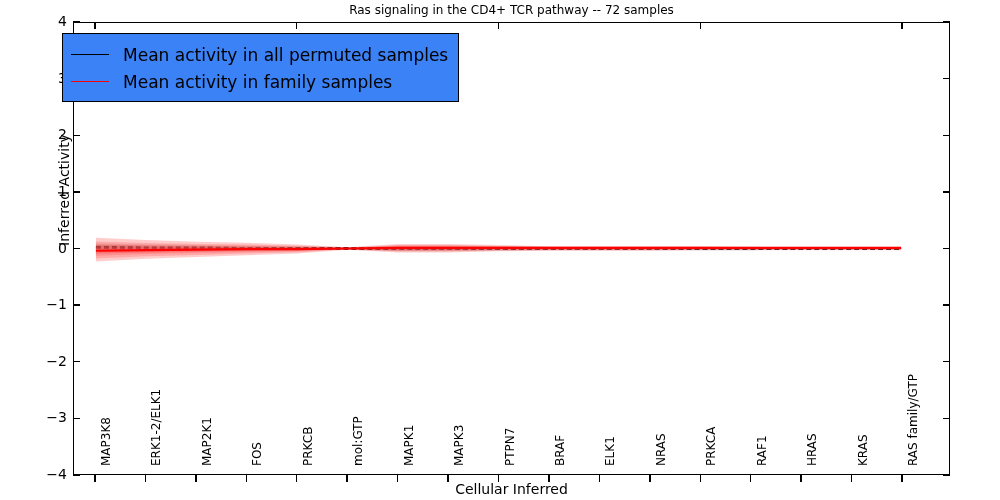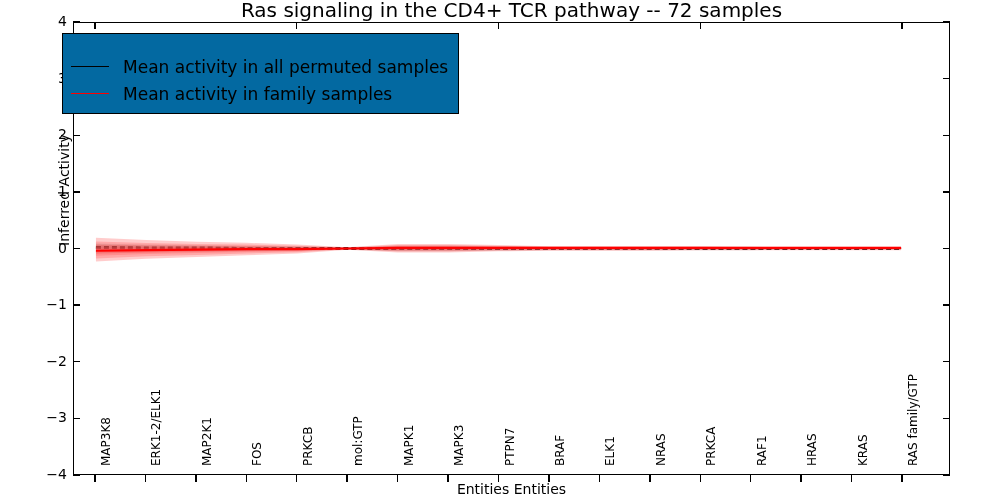--- a/index.html
+++ b/index.html
@@ -4,21 +4,21 @@
 <style>
   html,body{margin:0;padding:0;background:#ffffff;}
   body{width:1000px;height:500px;overflow:hidden;
        font-family:"DejaVu Sans","Liberation Sans",sans-serif;
        -webkit-font-smoothing:antialiased;}
   #figure{position:relative;width:1000px;height:500px;background:#fff;}
 
   
   #chart-title{
     position:absolute;left:73px;top:1px;width:877px;
-    text-align:center;font-size:20px;color:#000;line-height:18px;
+    text-align:center;font-size:12px;color:#000;line-height:18px;
     white-space:nowrap;
   }
 
   
   #plot-frame{
     position:absolute;left:73px;top:22px;width:877px;height:453px;
     border:1.6px solid #000;box-sizing:border-box;background:transparent;
     overflow:hidden;
   }
   #plot-canvas{position:absolute;left:0;top:0;width:100%;height:100%;}
@@ -45,38 +45,38 @@
   .xtick-mark.top{top:22px;}
   .xtick-label{
     position:absolute;font-size:12px;color:#000;white-space:nowrap;
     transform-origin:0 0;transform:rotate(-90deg);
     line-height:12px;
   }
 
   
   #legend{
     position:absolute;left:62px;top:33px;
-    border:1.5px solid #000;background:#0369a1;
-    padding:19px 10px 6px 8px;box-sizing:border-box;
+    border:1.5px solid #000;background:#3b82f6;
+    padding:7px 10px 6px 8px;box-sizing:border-box;
   }
   .legend-row{display:flex;align-items:center;height:27px;}
   .legend-swatch{width:38px;height:0;border-top:1.7px solid #000;margin-right:14px;flex:0 0 38px;}
   .legend-swatch.red{border-top-color:#ff0000;}
   .legend-text{font-size:17px;color:#000;white-space:nowrap;}
 </style>
 </head>
 <body>
 
 <div id="figure">
 
   <div id="chart-title">Ras signaling in the CD4+ TCR pathway -- 72 samples</div>
 
   <div id="y-axis-label">Inferred Activity</div>
 
-  <div id="x-axis-label">Entities Entities</div>
+  <div id="x-axis-label">Cellular Inferred</div>
 
   <div id="ytick-labels">
       <div class="ytick-label" style="top: 467px; right: 933px;">−4</div>
       <div class="ytick-label" style="top: 410.375px; right: 933px;">−3</div>
       <div class="ytick-label" style="top: 353.75px; right: 933px;">−2</div>
       <div class="ytick-label" style="top: 297.125px; right: 933px;">−1</div>
       <div class="ytick-label" style="top: 240.5px; right: 933px;">0</div>
       <div class="ytick-label" style="top: 183.875px; right: 933px;">1</div>
       <div class="ytick-label" style="top: 127.25px; right: 933px;">2</div>
       <div class="ytick-label" style="top: 70.625px; right: 933px;">3</div>

